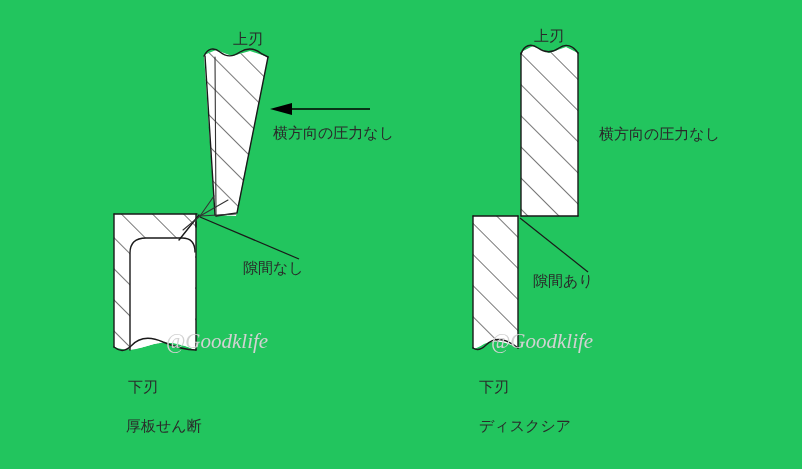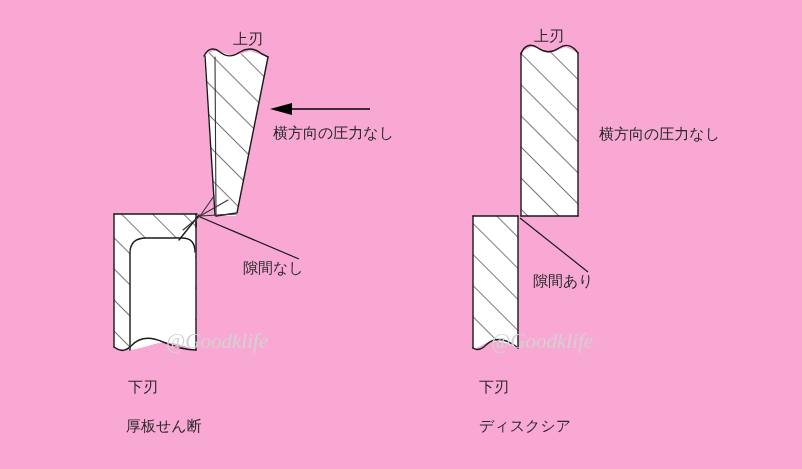--- a/index.html
+++ b/index.html
@@ -8,21 +8,21 @@
     padding: 0;
     background: #ffffff;
   }
   body {
     font-family: "Liberation Sans", "DejaVu Sans", sans-serif;
   }
   #stage {
     position: relative;
     width: 802px;
     height: 469px;
-    background: #f9a8d4;
+    background: #22c55e;
     overflow: hidden;
   }
   svg#diagram {
     position: absolute;
     left: 0;
     top: 0;
     width: 802px;
     height: 469px;
     display: block;
   }

